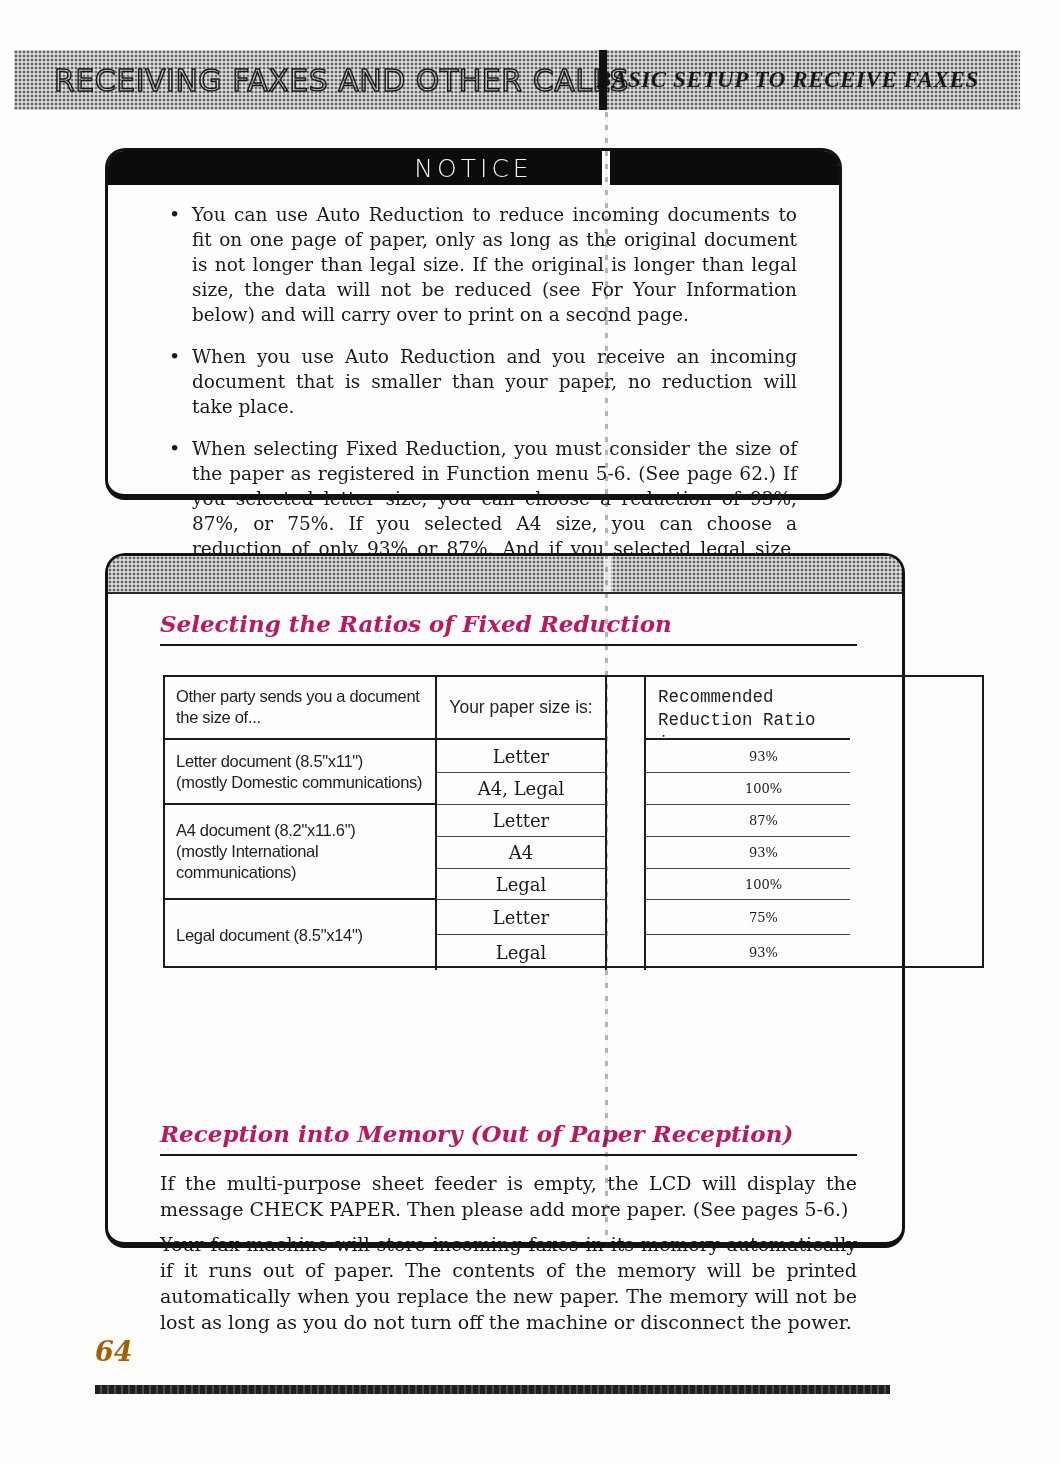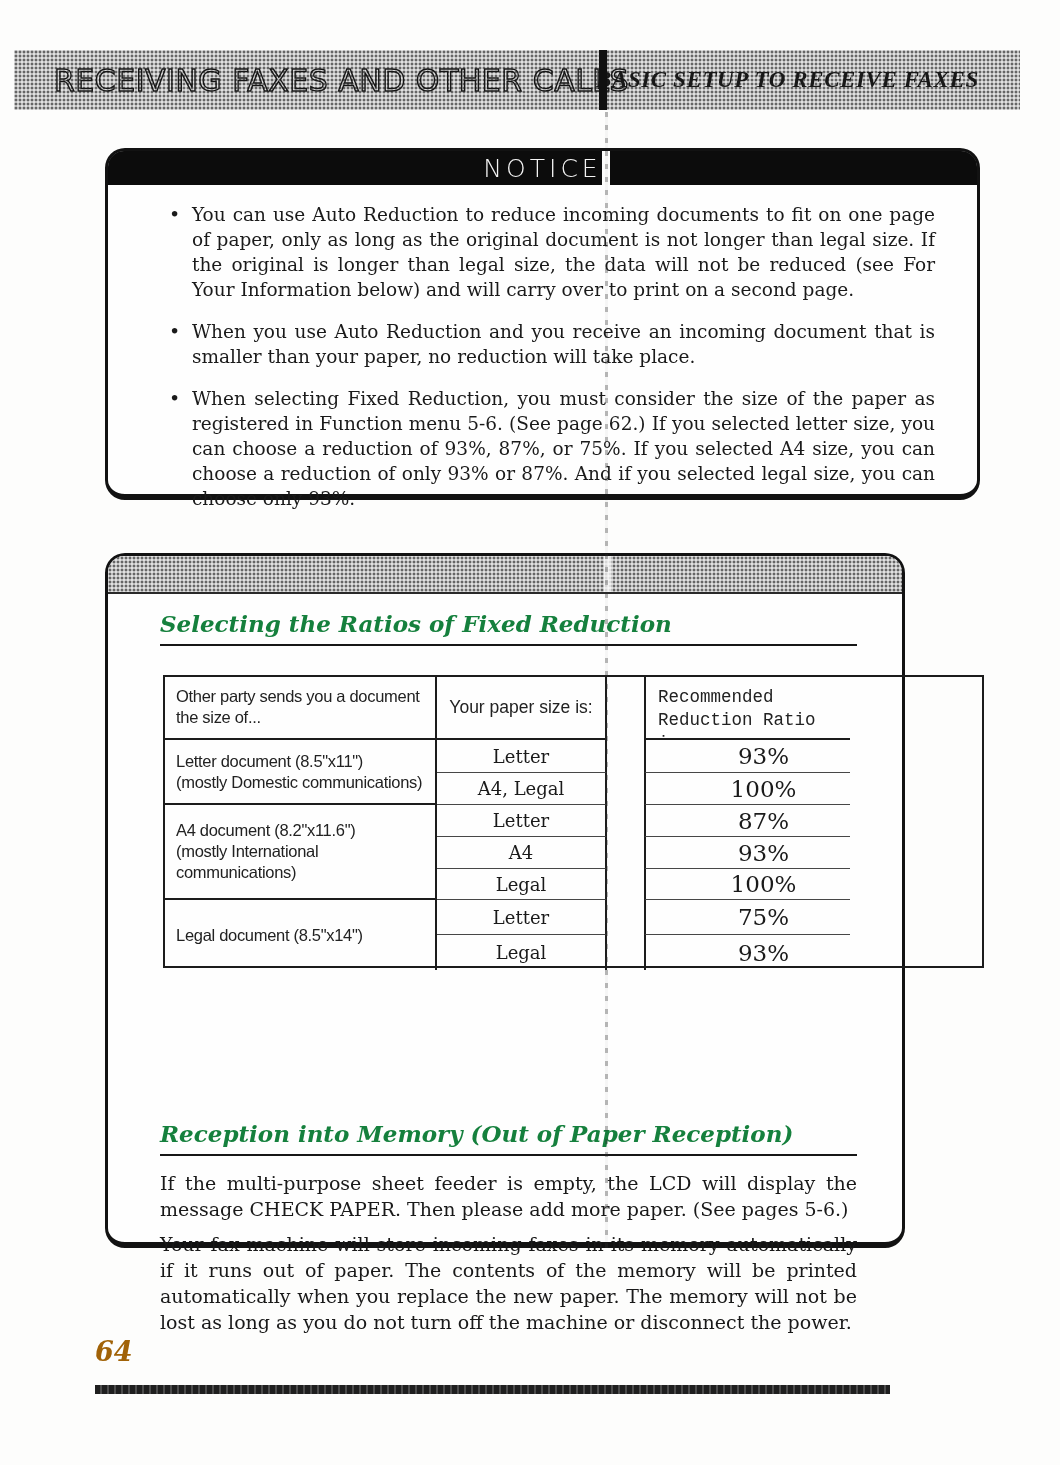--- a/index.html
+++ b/index.html
@@ -27,21 +27,21 @@
   
   .header-band{position:absolute;left:14px;top:50px;width:1006px;height:60px;}
   .header-left{position:absolute;left:40px;top:0;height:100%;display:flex;align-items:center;
                font-size:30px;letter-spacing:.5px;white-space:nowrap;}
   .header-divider{position:absolute;left:585px;top:0;width:8px;height:100%;background:#101010;z-index:2;}
   .header-right{position:absolute;left:582px;top:0;height:100%;display:flex;align-items:center;
                 font-family:"Liberation Serif",serif;font-style:italic;font-weight:bold;
                 font-size:23px;letter-spacing:.6px;color:#181818;white-space:nowrap;z-index:1;}
 
   
-  .notice-box{position:absolute;left:105px;top:148px;width:875px;height:352px;
+  .notice-box{position:absolute;left:105px;top:148px;width:737px;height:352px;
               border:3px solid #121212;border-bottom-width:6px;border-radius:20px;
               background:#fefefe;box-sizing:border-box;}
   .notice-bar{position:relative;height:34px;background:#0c0c0c;border-radius:16px 16px 0 0;
               display:flex;align-items:center;justify-content:center;}
   .notice-bar-gap{position:absolute;left:494px;top:0;width:8px;height:100%;background:#fdfdfc;}
   .notice-title{font-family:"DejaVu Sans",sans-serif;font-weight:200;font-size:25px;
                 letter-spacing:4px;color:#f4f4f4;}
   .notice-body{padding:17px 42px 0 58px;}
   .bullet{position:relative;padding-left:26px;margin-bottom:17px;
           font-size:18.5px;line-height:25px;text-align:justify;}
@@ -51,21 +51,21 @@
   .fyi-box{position:absolute;left:105px;top:553px;width:800px;height:695px;
            border:3px solid #121212;border-bottom-width:6px;border-radius:20px;
            background:#fefefe;box-sizing:border-box;}
   .fyi-band{position:relative;height:36px;border-radius:16px 16px 0 0;
             border-bottom:2px solid #2a2a2a;
             display:flex;align-items:center;justify-content:center;}
   .fyi-band-gap{position:absolute;left:496px;top:0;width:7px;height:100%;background:rgba(253,253,252,.8);}
   .fyi-title{font-size:26px;letter-spacing:1px;}
 
   .section-heading{margin:16px 0 0 52px;font-family:"DejaVu Serif",serif;
-                   font-weight:bold;font-style:italic;font-size:23px;color:#15803d;}
+                   font-weight:bold;font-style:italic;font-size:23px;color:#be185d;}
   .section-rule{margin:7px 0 0 52px;width:697px;border-top:2.5px solid #171717;height:0;}
 
   .body-par{margin:14px 0 0 52px;width:697px;font-size:19px;line-height:26px;
             text-align:justify;color:#191919;}
 
   
   .red-table{position:absolute;left:55px;top:119px;width:821px;height:293px;
              display:grid;box-sizing:border-box;
              grid-template-columns:272px 170px 37px 206px;
              grid-template-rows:63px 33px 32px 32px 32px 31px 35px 35px;
@@ -82,21 +82,21 @@
                 font-family:Liberation Mono, monospace;font-size:17.5px;color:#222;
                 padding:9px 8px 0 12px;line-height:23px;}
   .cell-doc{grid-column:1;border-right:2px solid #1c1c1c;
             font-family:"Liberation Sans",sans-serif;font-size:16.5px;letter-spacing:-.3px;
             color:#222;line-height:21px;display:flex;flex-direction:column;justify-content:center;
             padding:0 8px 0 11px;}
   .doc-b{border-bottom:2px solid #1c1c1c;}
   .cell-paper{grid-column:2;border-right:2px solid #1c1c1c;font-size:18px;
               display:flex;align-items:center;justify-content:center;}
   .cell-gap{grid-column:3;}
-  .cell-ratio{grid-column:4;border-left:2px solid #1c1c1c;font-size:23px;
+  .cell-ratio{grid-column:4;border-left:2px solid #1c1c1c;font-size:13px;
               display:flex;align-items:center;justify-content:center;padding-left:31px;}
   .sub-b{border-bottom:1.6px solid #474747;}
   .r2{grid-row:2}.r3{grid-row:3}.r4{grid-row:4}.r5{grid-row:5}.r6{grid-row:6}.r7{grid-row:7}.r8{grid-row:8}
   .span23{grid-row:2 / span 2}.span46{grid-row:4 / span 3}.span78{grid-row:7 / span 2}
 
   
   .footer-rule{position:absolute;left:95px;top:1385px;width:795px;height:9px;
                background:repeating-linear-gradient(90deg,#1f1f1f 0 5px,#4d4d4d 5px 7px);}
   .page-number{position:absolute;left:95px;top:1336px;font-weight:bold;font-style:italic;
                font-size:27px;color:#a16207;}

